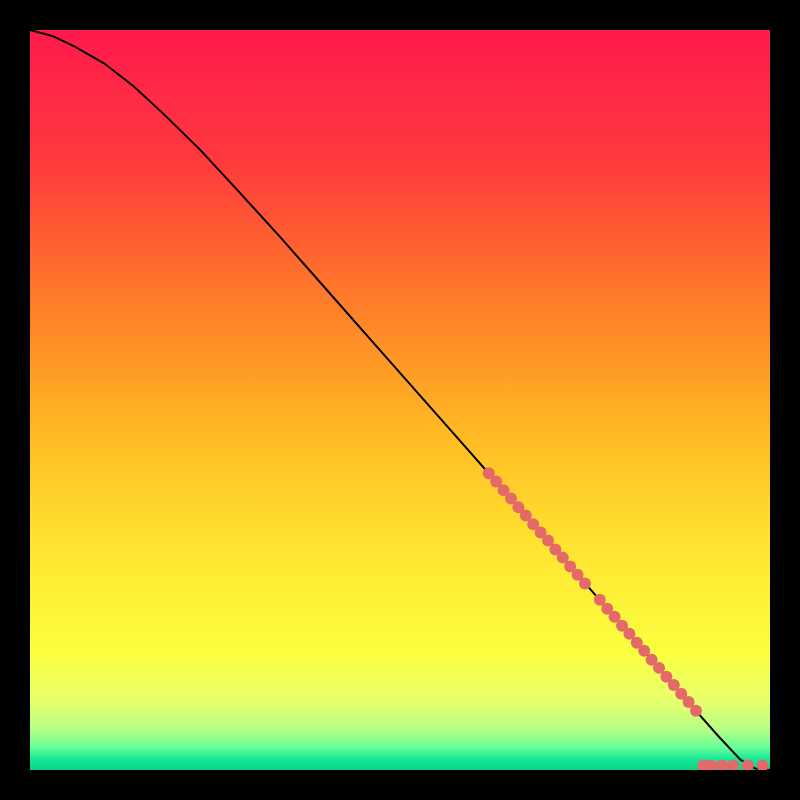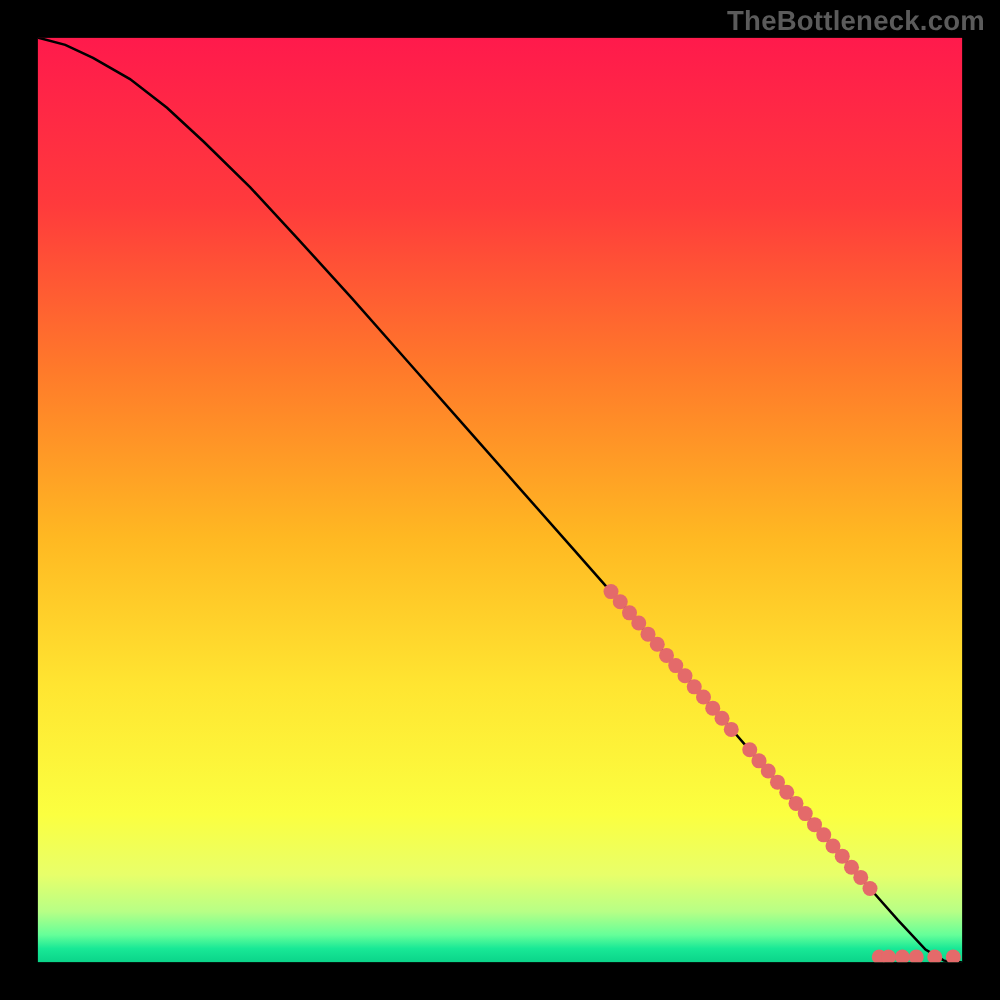--- a/index.html
+++ b/index.html
@@ -38,21 +38,20 @@
   .plot svg {
     display: block;
     width: 740px;
     height: 740px;
   }
 </style>
 </head>
 <body>
 
 <div class="stage">
-  <div class="watermark">TheBottleneck.com</div>
 
   <div class="plot">
     <svg id="chart-svg" viewBox="0 0 740 740" preserveAspectRatio="none">
       <defs>
         <linearGradient id="bg-grad" x1="0" y1="0" x2="0" y2="1">
             <stop offset="0%" stop-color="#ff1a4c"></stop>
             <stop offset="18%" stop-color="#ff3a3c"></stop>
             <stop offset="36%" stop-color="#ff7a2a"></stop>
             <stop offset="54%" stop-color="#ffb822"></stop>
             <stop offset="70%" stop-color="#ffe531"></stop>

